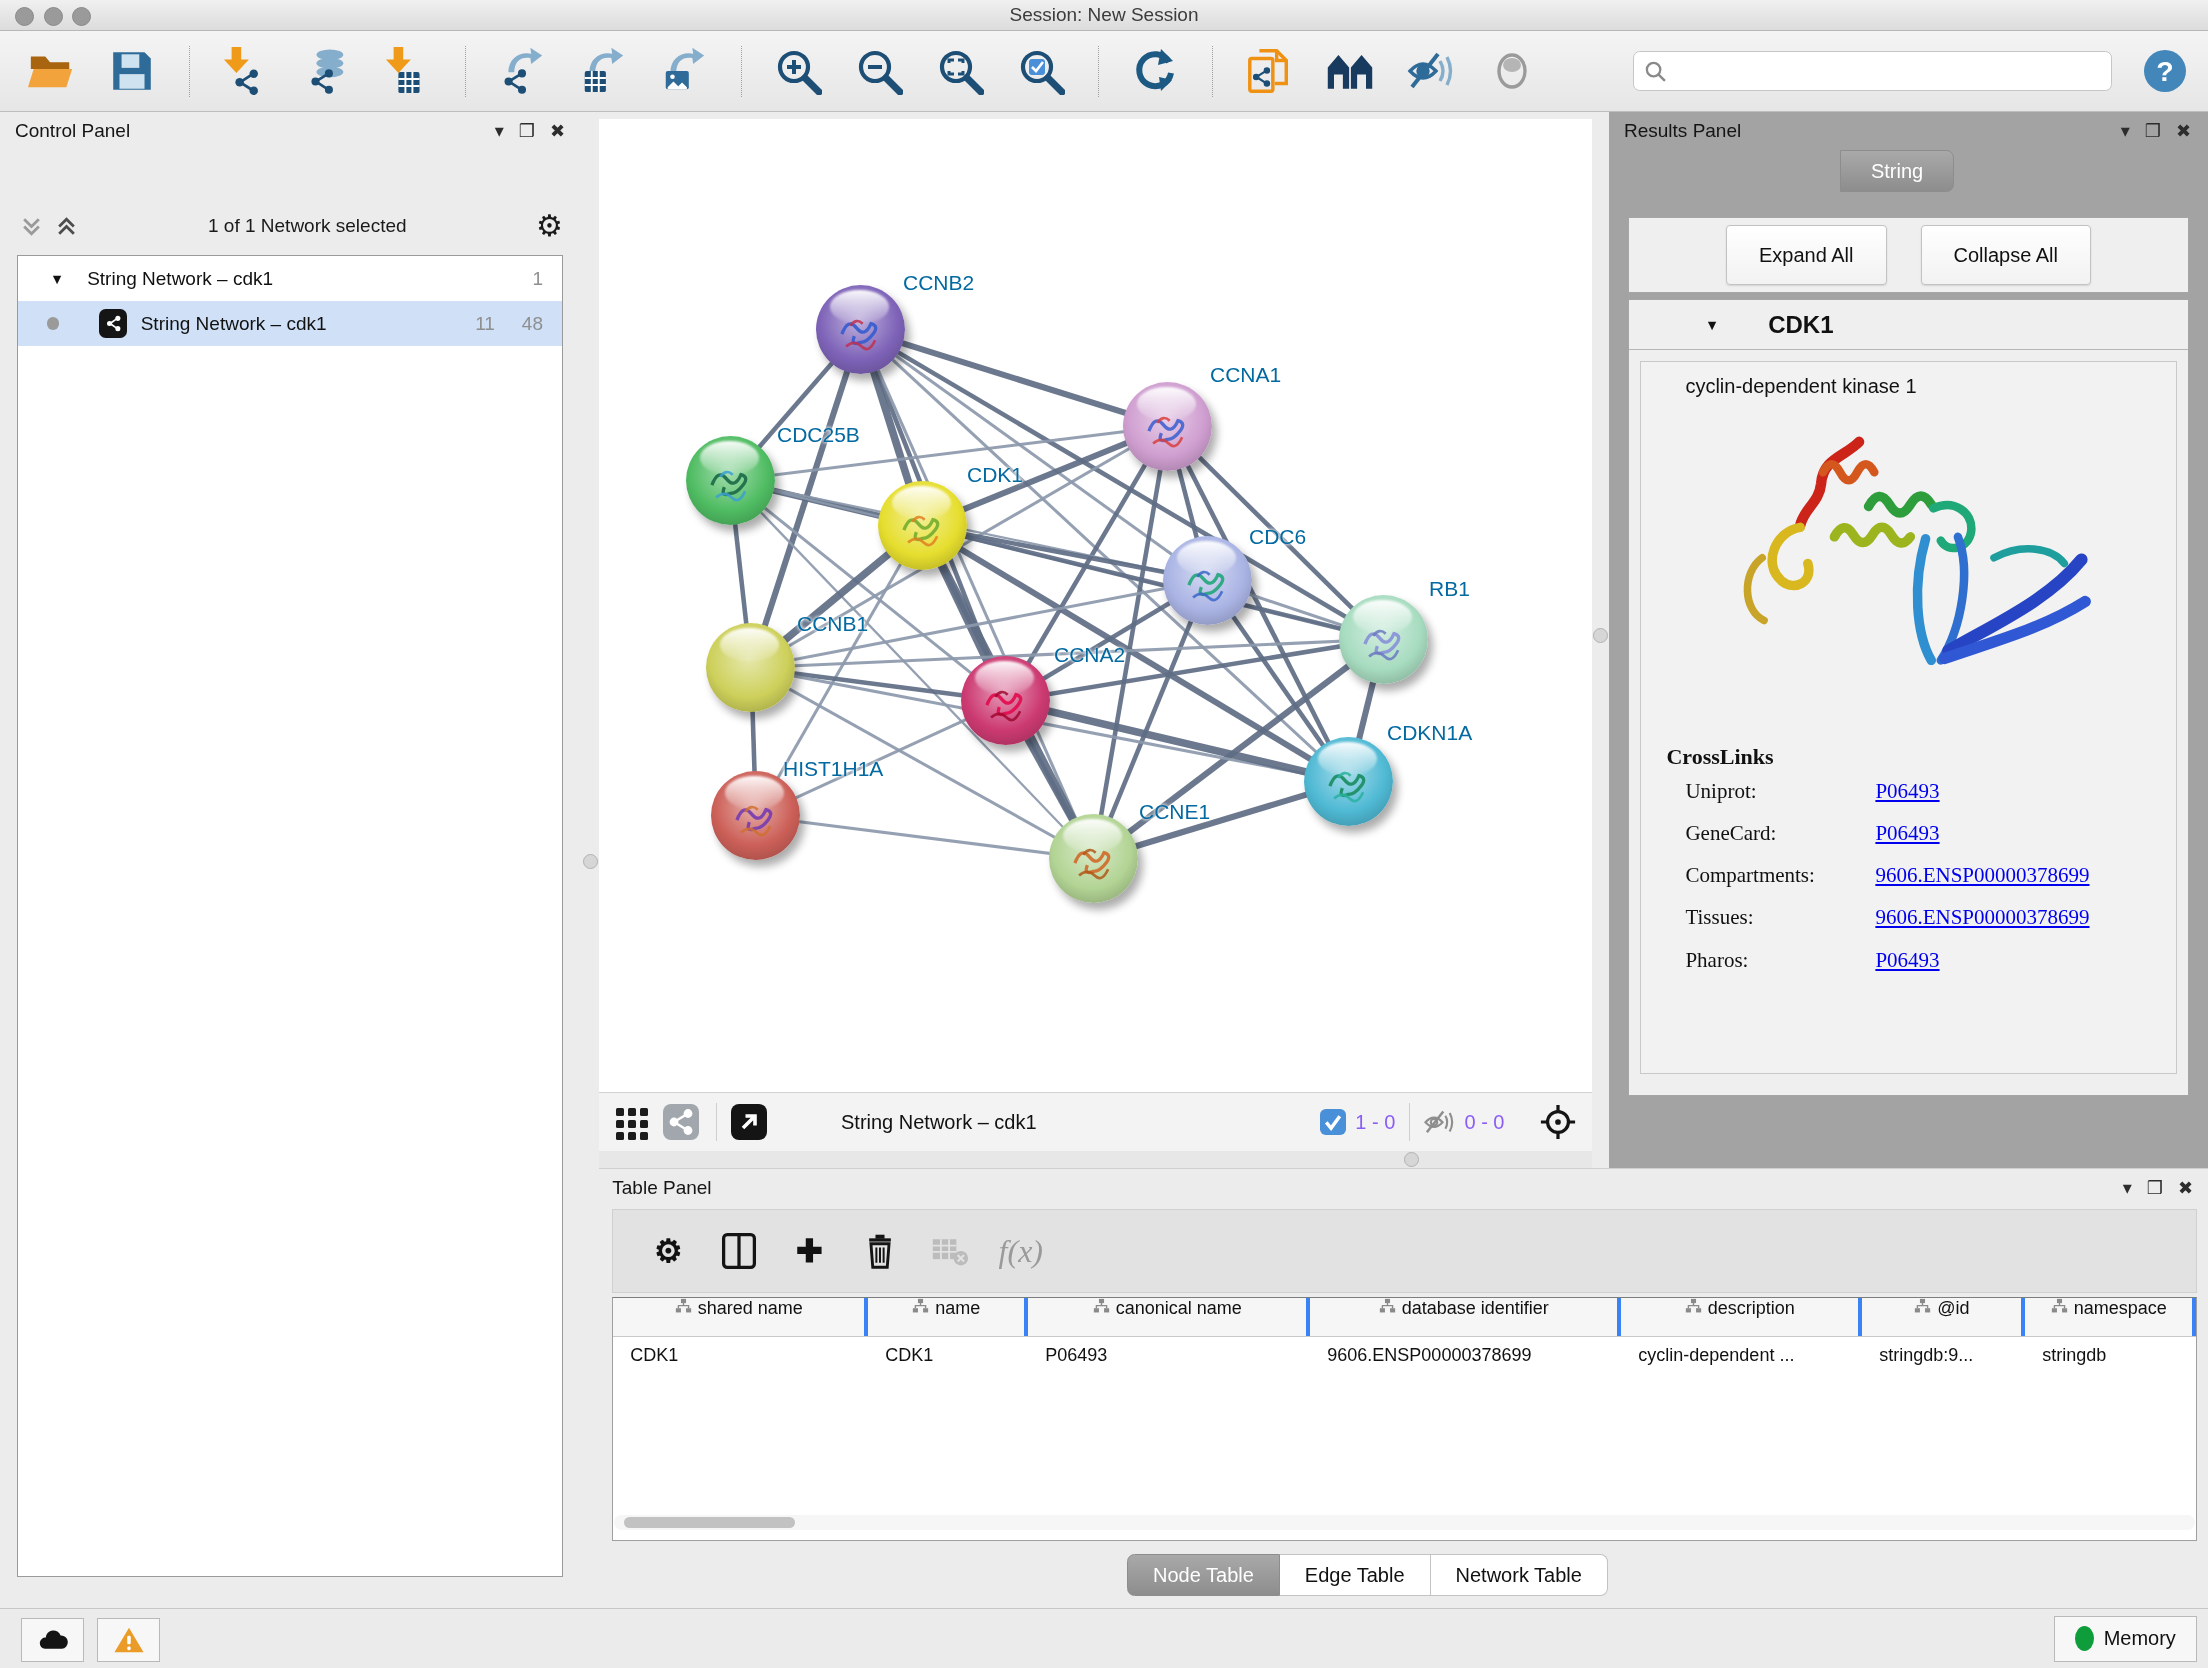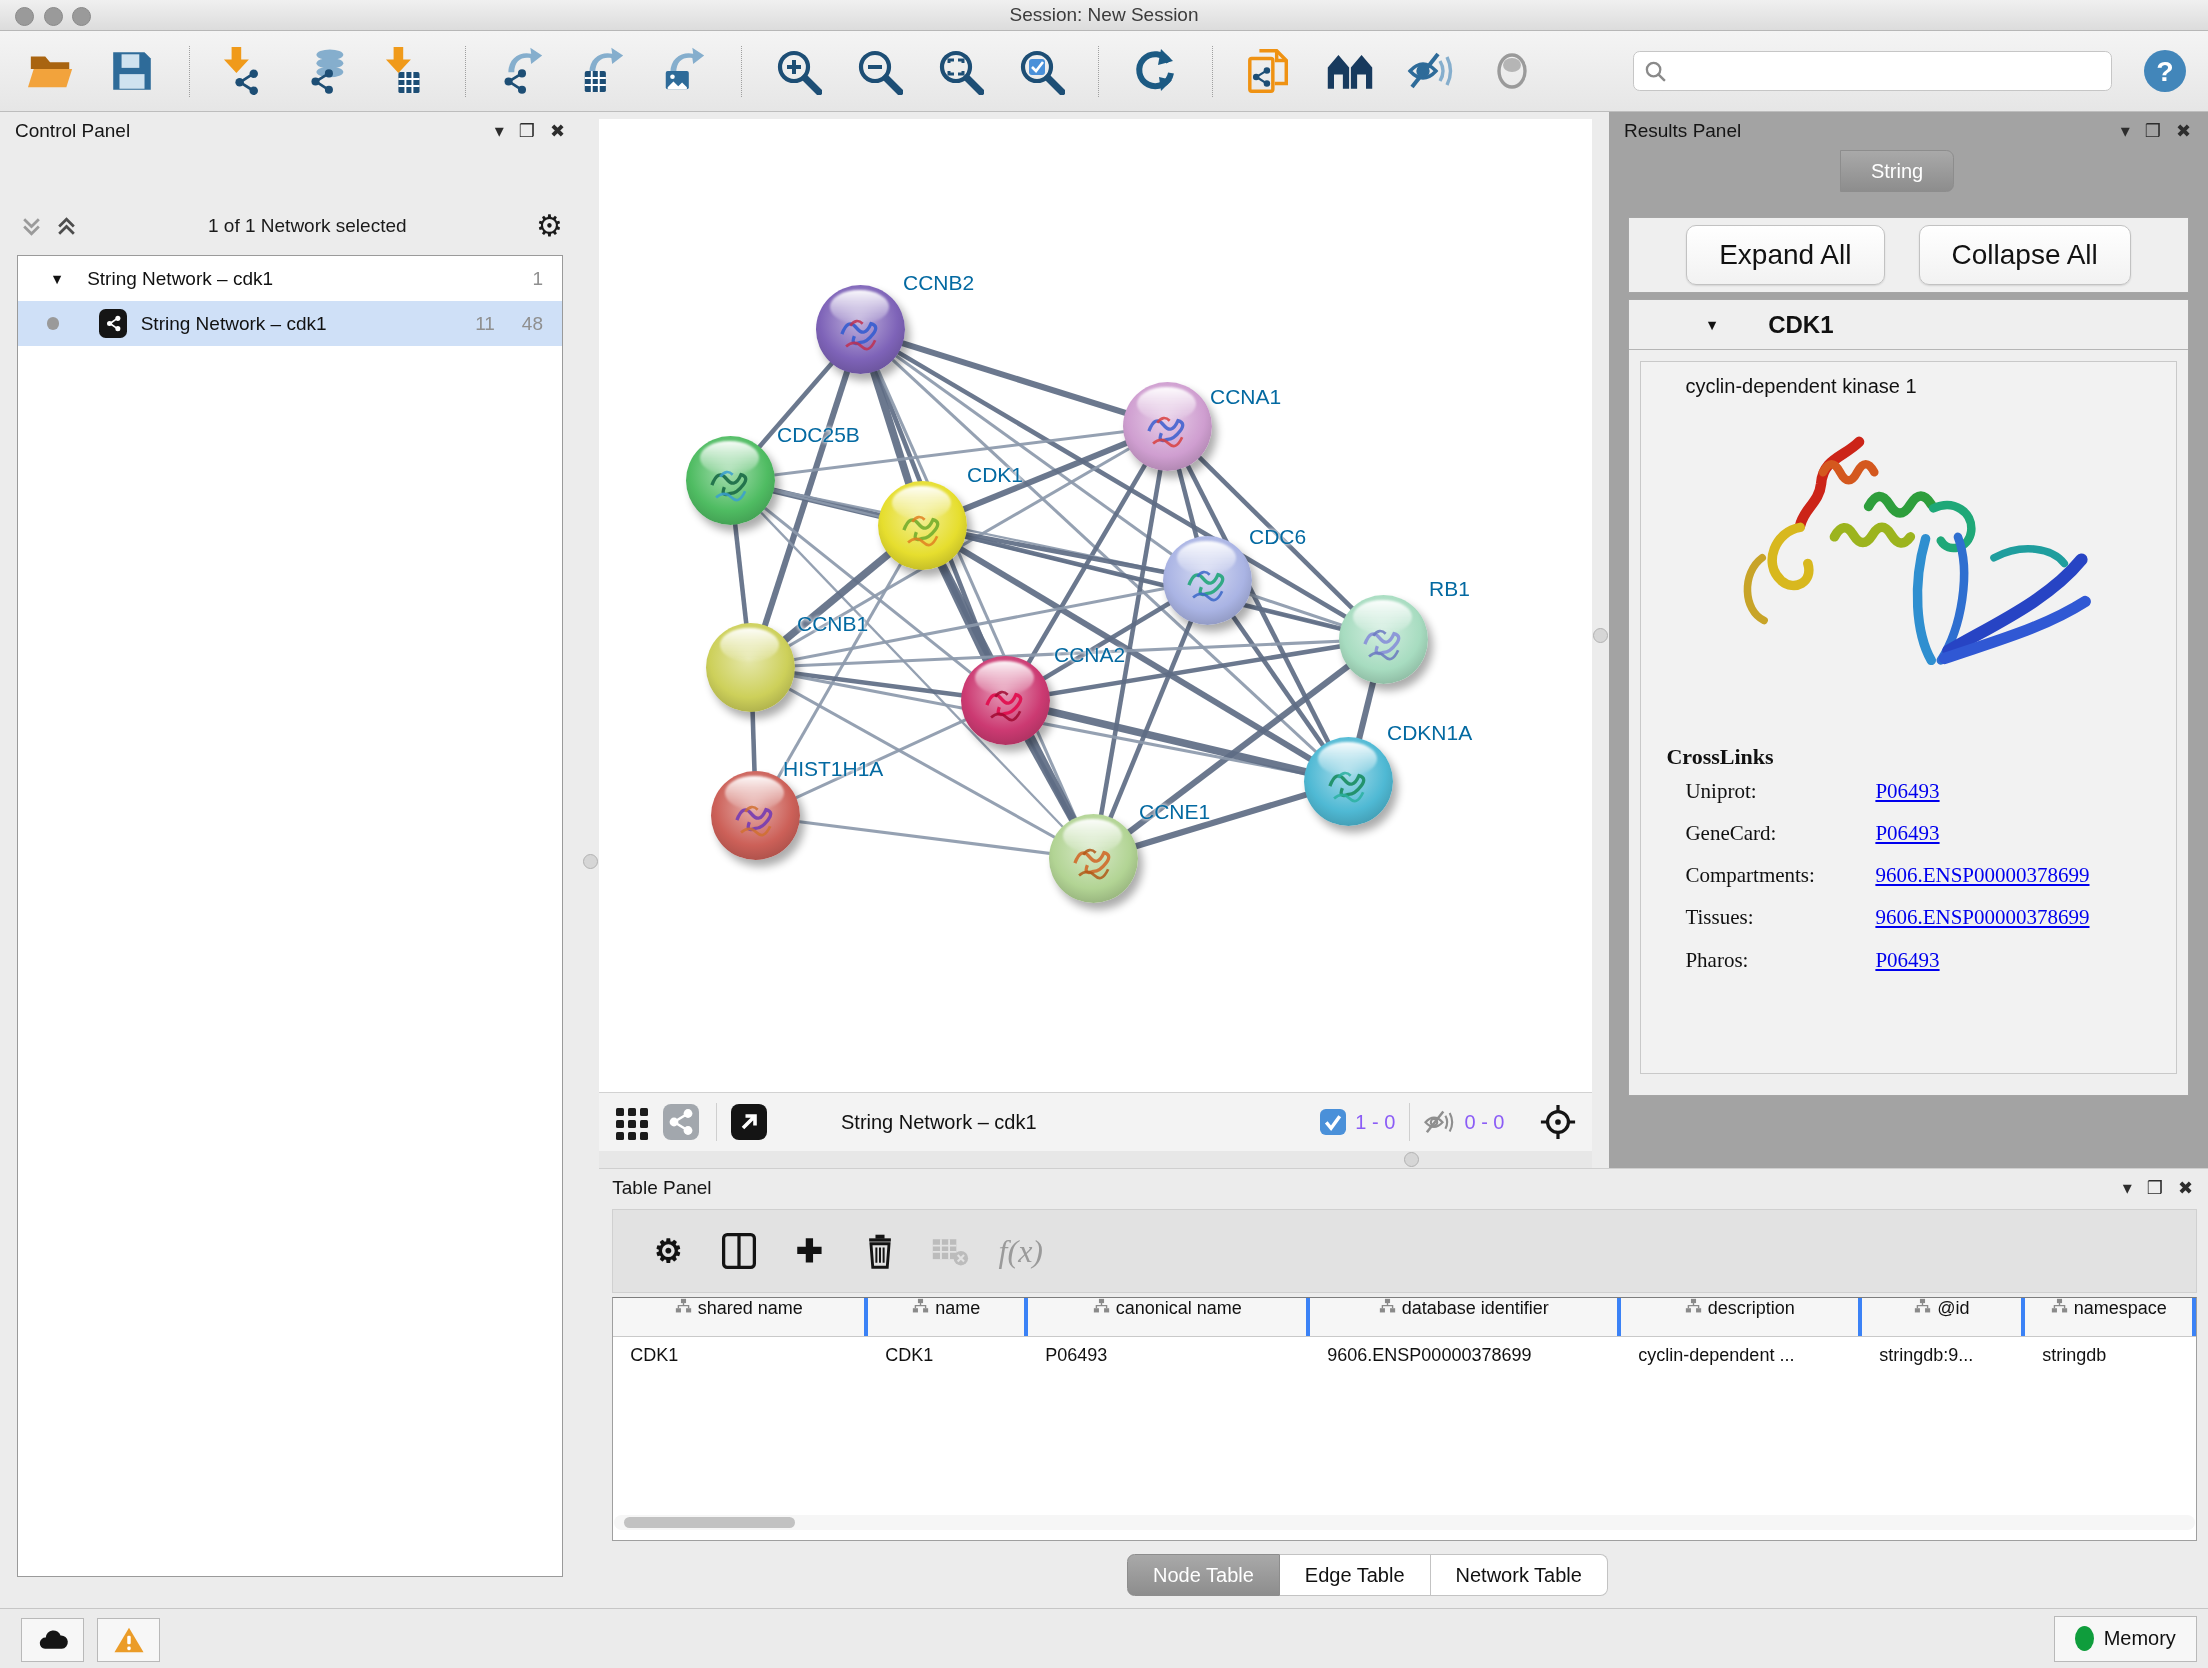--- a/index.html
+++ b/index.html
@@ -81,22 +81,22 @@
   .nfcount{color:#8b5cf6;font-size:20px;margin:0 9.5px}
   .netstrip{left:599px;top:1151px;width:1609px;height:17px;background:#e7e7e7}
 
   
   .rp{left:1609px;top:112px;width:599px;height:1056px;background:#a3a3a3}
   .rp .phead{padding:3.8px 17px 0 15px}
   .rp-tab{position:absolute;left:231px;top:38px}
   .rp-tab .tab{border-radius:7.6px}
   .rbox{position:absolute;left:19px;width:561px;border:1px solid #a5a5a5;background:#efefef;
     box-sizing:border-box}
-  .btn{background:linear-gradient(#ffffff,#f2f2f2);border:1px solid #c2c2c2;border-radius:10px;
-    font-size:28px;height:42px;padding:8px 32px;display:flex;align-items:center;cursor:pointer;
+  .btn{background:linear-gradient(#ffffff,#f2f2f2);border:1px solid #c2c2c2;border-radius:4px;
+    font-size:20px;height:42px;padding:8px 32px;display:flex;align-items:center;cursor:pointer;
     box-shadow:0 1px 1.9px rgba(0,0,0,.12);font-family:"Liberation Sans",sans-serif}
   .entryhead{height:49px;display:flex;align-items:center;border-bottom:1px solid #b5b5b5;
     font-size:24px;font-weight:bold}
   .entrybody{position:absolute;left:11.4px;right:11.4px;top:61px;bottom:21px;background:#f2f2f2;
     border:1px solid #c9c9c9}
   .desc{font-size:20px;padding:13.3px 0 0 44px}
   .xl{font-family:"Liberation Serif","DejaVu Serif",serif}
   .xl-title{font-size:22px;font-weight:bold;padding-left:25px}
   .xlrow{display:flex;font-size:21px;padding:8.6px 0 8.6px 44px}
   .xlrow .lab{width:190px}
@@ -417,21 +417,21 @@
       </svg>
     </div>
     <div class="nlabel" style="left: 304px; top: 152px;">CCNB2</div>
     <div class="node" style="left: 524px; top: 263px; width: 89px; height: 89px; background: radial-gradient(circle at 48% 40%, rgb(231, 207, 232) 0%, rgb(207, 158, 208) 55%, rgb(145, 111, 146) 100%);">
       <div class="gloss"></div>
       <svg class="scrib" viewBox="0 0 60 60">
     <path d="M12 28 q6 -16 14 -6 t14 -4 q8 2 2 10 t-12 8 q-10 4 -6 -6" fill="none" stroke="#4a67d0" stroke-width="3.2" opacity=".95"></path>
     <path d="M16 40 q8 -7 15 0 t13 -6 M20 20 q6 -8 12 -2" fill="none" stroke="#d84040" stroke-width="2.6" opacity=".85"></path>
       </svg>
     </div>
-    <div class="nlabel" style="left: 611px; top: 266px;">CCNA1</div>
+    <div class="nlabel" style="left: 611px; top: 244px;">CCNA1</div>
     <div class="node" style="left: 87px; top: 317px; width: 89px; height: 89px; background: radial-gradient(circle at 48% 40%, rgb(167, 222, 177) 0%, rgb(79, 188, 98) 55%, rgb(55, 132, 69) 100%);">
       <div class="gloss"></div>
       <svg class="scrib" viewBox="0 0 60 60">
     <path d="M12 28 q6 -16 14 -6 t14 -4 q8 2 2 10 t-12 8 q-10 4 -6 -6" fill="none" stroke="#1f6f4a" stroke-width="3.2" opacity=".95"></path>
     <path d="M16 40 q8 -7 15 0 t13 -6 M20 20 q6 -8 12 -2" fill="none" stroke="#3a9fd0" stroke-width="2.6" opacity=".85"></path>
       </svg>
     </div>
     <div class="nlabel" style="left: 178px; top: 304px;">CDC25B</div>
     <div class="node" style="left: 279px; top: 362px; width: 89px; height: 89px; background: radial-gradient(circle at 48% 40%, rgb(243, 239, 151) 0%, rgb(230, 222, 46) 55%, rgb(161, 155, 32) 100%);">
       <div class="gloss"></div>

